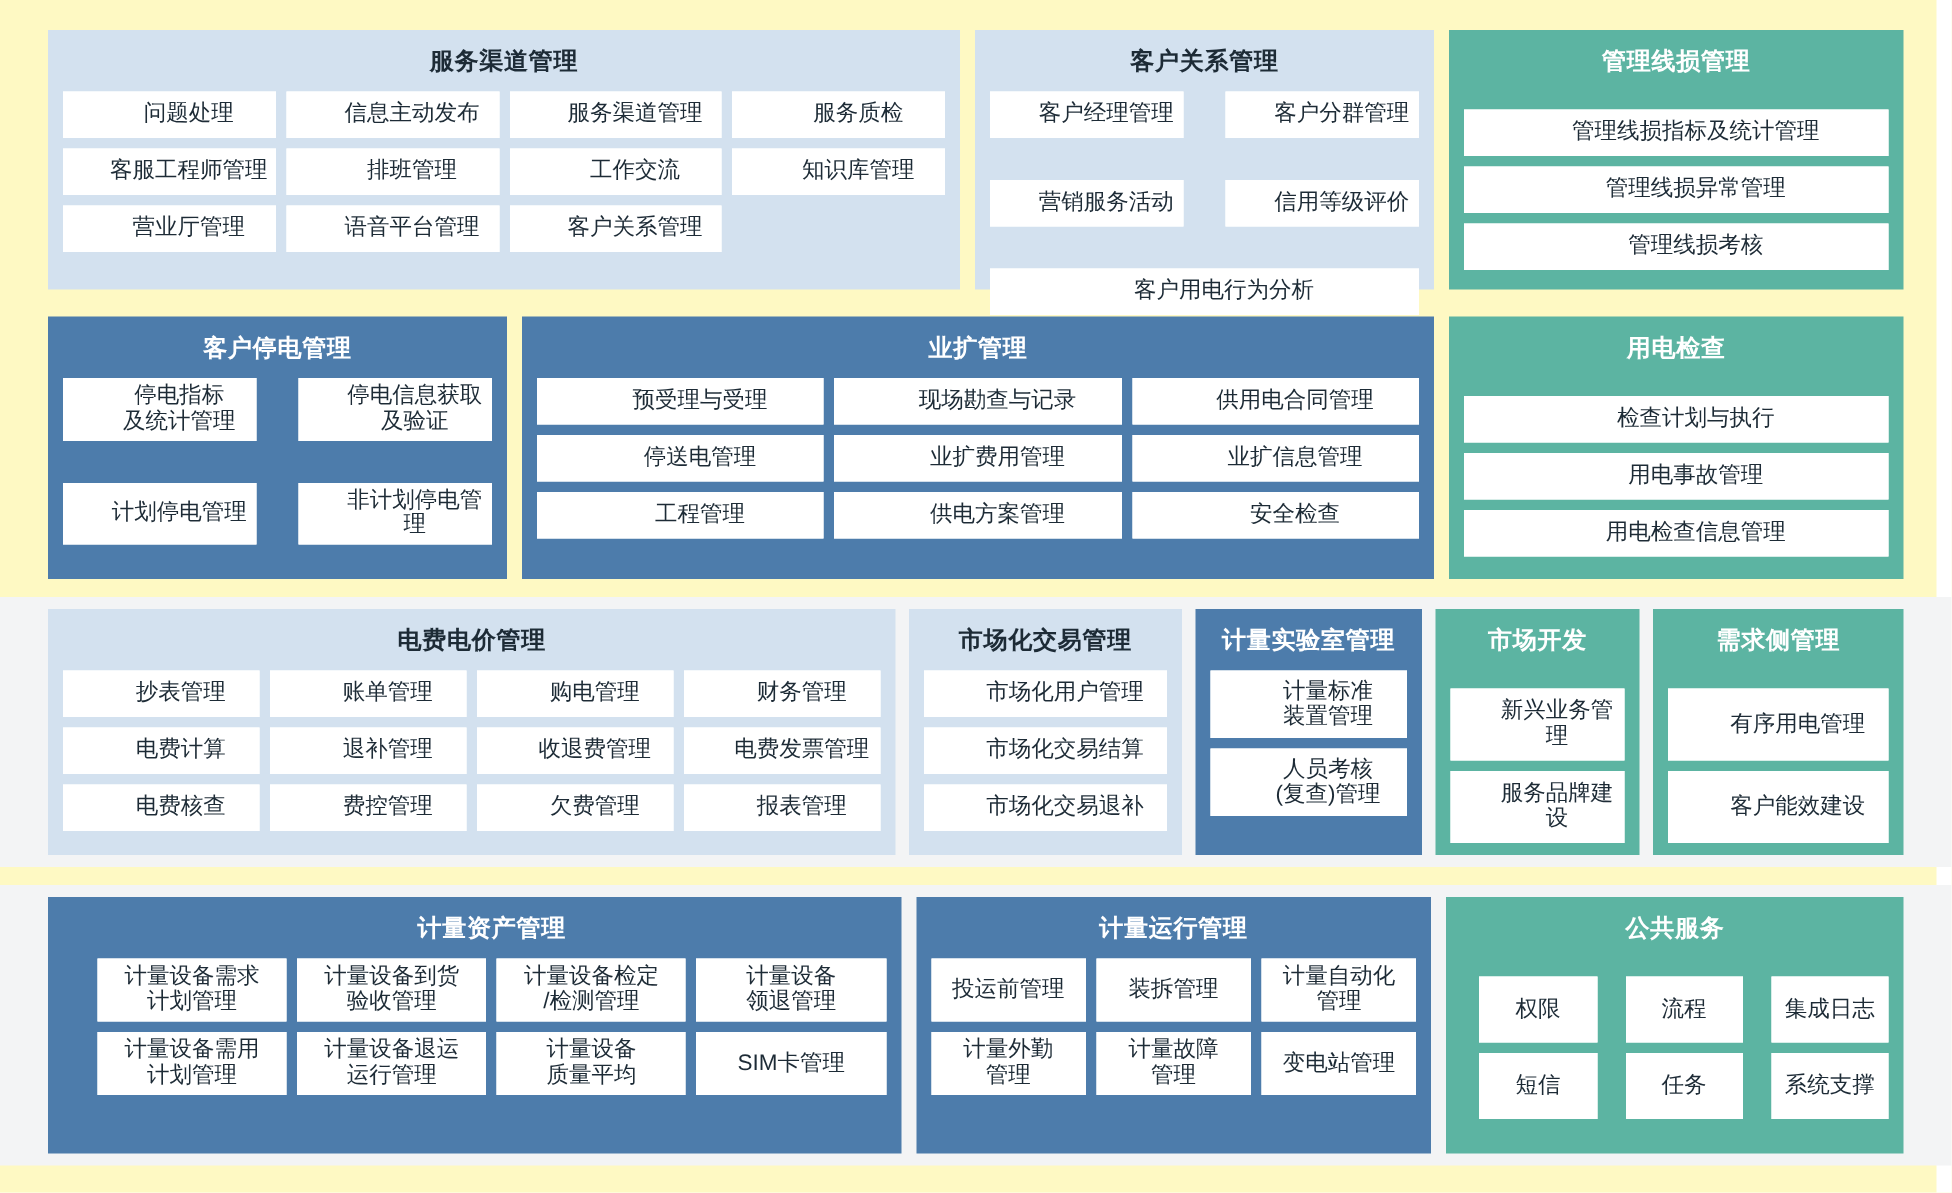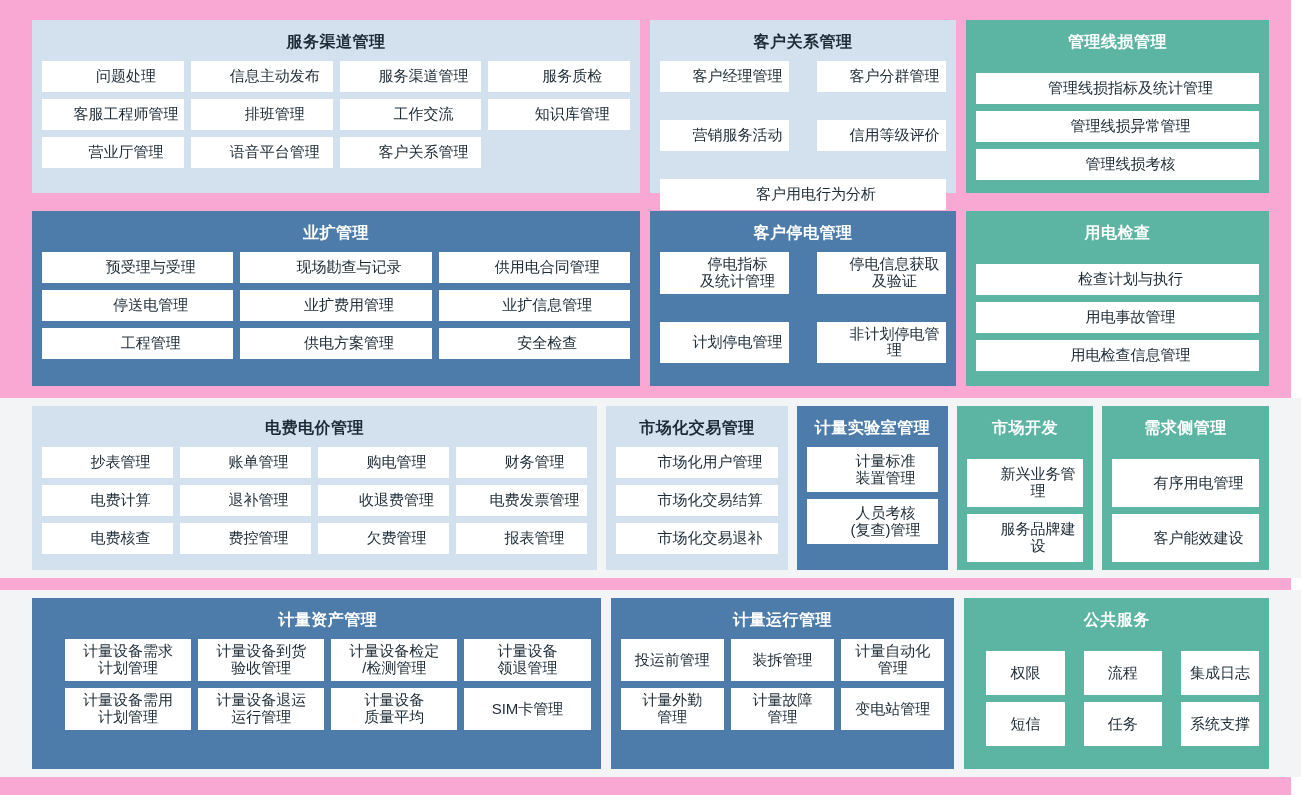--- a/index.html
+++ b/index.html
@@ -11,21 +11,21 @@
     width: 1301px;
     height: 795px;
     font-family: "Liberation Sans", "DejaVu Sans", sans-serif;
     overflow: hidden;
   }
 
   #page {
     position: relative;
     width: 1291px;
     height: 795px;
-    background: #f9a8d4;
+    background: #fef9c3;
   }
 
   
   .row {
     position: absolute;
     display: flex;
     align-items: stretch;
   }
   .row-shell {
     position: absolute;
@@ -161,44 +161,44 @@
       <div class="grid cols-1">
         <div class="cell">管理线损指标及统计管理</div>
         <div class="cell">管理线损异常管理</div>
         <div class="cell">管理线损考核</div>
       </div>
     </div>
   </div>
 
   <div class="row" id="row2">
 
+    <div class="panel blue w-out panel-cust">
+      <div class="panel-title">客户停电管理</div>
+      <div class="grid cols-2">
+        <div class="cell">停电指标
+及统计管理</div>
+        <div class="cell">停电信息获取
+及验证</div>
+        <div class="cell">计划停电管理</div>
+        <div class="cell">非计划停电管理</div>
+      </div>
+    </div>
+
     <div class="panel blue w-ye">
       <div class="panel-title">业扩管理</div>
       <div class="grid cols-3">
         <div class="cell">预受理与受理</div>
         <div class="cell">现场勘查与记录</div>
         <div class="cell">供用电合同管理</div>
         <div class="cell">停送电管理</div>
         <div class="cell">业扩费用管理</div>
         <div class="cell">业扩信息管理</div>
         <div class="cell">工程管理</div>
         <div class="cell">供电方案管理</div>
         <div class="cell">安全检查</div>
-      </div>
-    </div>
-
-    <div class="panel blue w-out panel-cust">
-      <div class="panel-title">客户停电管理</div>
-      <div class="grid cols-2">
-        <div class="cell">停电指标
-及统计管理</div>
-        <div class="cell">停电信息获取
-及验证</div>
-        <div class="cell">计划停电管理</div>
-        <div class="cell">非计划停电管理</div>
       </div>
     </div>
 
     <div class="panel green w-insp">
       <div class="panel-title">用电检查</div>
       <div class="grid cols-1">
         <div class="cell">检查计划与执行</div>
         <div class="cell">用电事故管理</div>
         <div class="cell">用电检查信息管理</div>
       </div>

